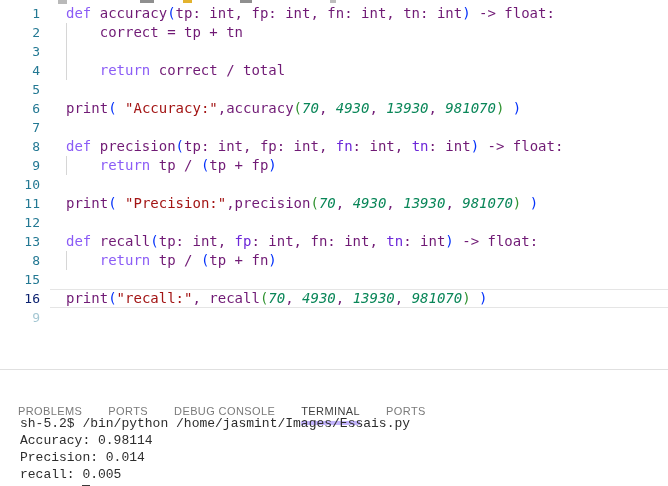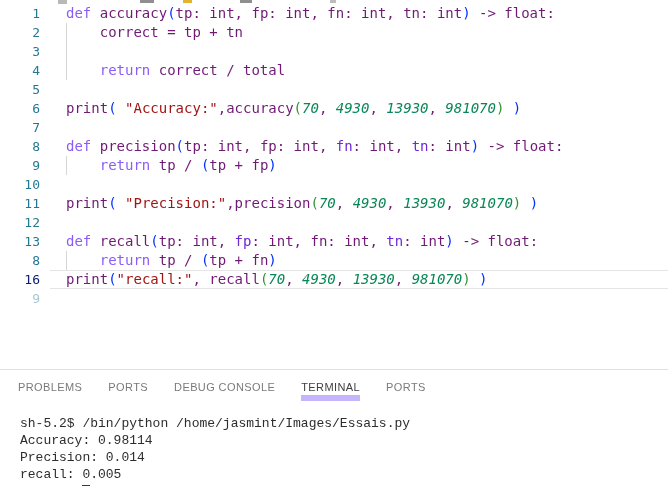--- a/index.html
+++ b/index.html
@@ -35,22 +35,22 @@
   .tk-b1 { color:#0431fa; }
   .tk-b2 { color:#319331; }
   .tk-d  { color:#6d28d9; }
   .tk-t  { color:#701a75;text-align:center; }
 
   
   .panel { border-top:1px solid #e0e0e0; background:#fff; }
   .tabs { display:flex; gap:26px; padding:8px 0 0 18px; height:33px;
           font-family:"Liberation Sans","DejaVu Sans",sans-serif; }
   .ptab { font-size:11px; letter-spacing:.4px; color:#7a7a7a; height:23px;
-          line-height:18px; cursor:pointer; }
-  .ptab.active { color:#3f3f3f; border-bottom:6px solid #c4b5fd; }
+          line-height:18px; cursor:pointer;margin-top:24px; }
+  .ptab.active { color:#3f3f3f; border-bottom:4px solid #c4b5fd; }
 
   .terminal { padding:12px 0 0 20px; font-size:13px; line-height:17px;
               color:#2d2d2d; cursor:text; }
   .tline { white-space:pre; height:17px;font-family:Liberation Mono, monospace; }
   .cursor { display:inline-block; width:8px; height:13px; background:#3a3a3a;
             vertical-align:top; margin-top:2px; }
 </style>
 </head>
 <body>
 
@@ -71,20 +71,21 @@
       <div class="line"><div class="gutter">5</div><div class="code"></div></div>
       <div class="line"><div class="gutter">6</div><div class="code"><span class="tk-t">print</span><span class="tk-b1">(</span><span class="tk-t"> </span><span class="tk-s">"Accuracy:"</span><span class="tk-t">,accuracy</span><span class="tk-b2">(</span><span class="tk-n">70</span><span class="tk-t">, </span><span class="tk-n">4930</span><span class="tk-t">, </span><span class="tk-n">13930</span><span class="tk-t">, </span><span class="tk-n">981070</span><span class="tk-b2">)</span><span class="tk-t"> </span><span class="tk-b1">)</span></div></div>
       <div class="line"><div class="gutter">7</div><div class="code"></div></div>
       <div class="line"><div class="gutter">8</div><div class="code"><span class="tk-kw">def</span><span class="tk-t"> precision</span><span class="tk-b1">(</span><span class="tk-t">tp: int, fp: int, </span><span class="tk-d">fn</span><span class="tk-t">: int, </span><span class="tk-d">tn</span><span class="tk-t">: int</span><span class="tk-b1">)</span><span class="tk-t"> -&gt; float:</span></div></div>
       <div class="line guide"><div class="gutter">9</div><div class="code"><span class="tk-t">    </span><span class="tk-kw">return</span><span class="tk-t"> tp / </span><span class="tk-b1">(</span><span class="tk-t">tp + fp</span><span class="tk-b1">)</span></div></div>
       <div class="line"><div class="gutter">10</div><div class="code"></div></div>
       <div class="line"><div class="gutter">11</div><div class="code"><span class="tk-t">print</span><span class="tk-b1">(</span><span class="tk-t"> </span><span class="tk-s">"Precision:"</span><span class="tk-t">,precision</span><span class="tk-b2">(</span><span class="tk-n">70</span><span class="tk-t">, </span><span class="tk-n">4930</span><span class="tk-t">, </span><span class="tk-n">13930</span><span class="tk-t">, </span><span class="tk-n">981070</span><span class="tk-b2">)</span><span class="tk-t"> </span><span class="tk-b1">)</span></div></div>
       <div class="line"><div class="gutter">12</div><div class="code"></div></div>
       <div class="line"><div class="gutter">13</div><div class="code"><span class="tk-kw">def</span><span class="tk-t"> recall</span><span class="tk-b1">(</span><span class="tk-t">tp: int, </span><span class="tk-d">fp</span><span class="tk-t">: int, fn: int, </span><span class="tk-d">tn</span><span class="tk-t">: int</span><span class="tk-b1">)</span><span class="tk-t"> -&gt; float:</span></div></div>
       <div class="line guide"><div class="gutter">8</div><div class="code"><span class="tk-t">    </span><span class="tk-kw">return</span><span class="tk-t"> tp / </span><span class="tk-b1">(</span><span class="tk-t">tp + fn</span><span class="tk-b1">)</span></div></div>
+      <div class="line"><div class="gutter">15</div><div class="code"></div></div>
       <div class="line active"><div class="hl"></div><div class="gutter g-active">16</div><div class="code"><span class="tk-t">print</span><span class="tk-b1">(</span><span class="tk-s">"recall:"</span><span class="tk-t">, recall</span><span class="tk-b2">(</span><span class="tk-n">70</span><span class="tk-t">, </span><span class="tk-n">4930</span><span class="tk-t">, </span><span class="tk-n">13930</span><span class="tk-t">, </span><span class="tk-n">981070</span><span class="tk-b2">)</span><span class="tk-t"> </span><span class="tk-b1">)</span></div></div>
       <div class="line"><div class="gutter g-dim">9</div><div class="code"></div></div>
     </div>
 </div>
 
 <div class="panel">
   <div class="tabs">
       <div class="ptab">PROBLEMS</div>
       <div class="ptab">PORTS</div>
       <div class="ptab">DEBUG CONSOLE</div>

